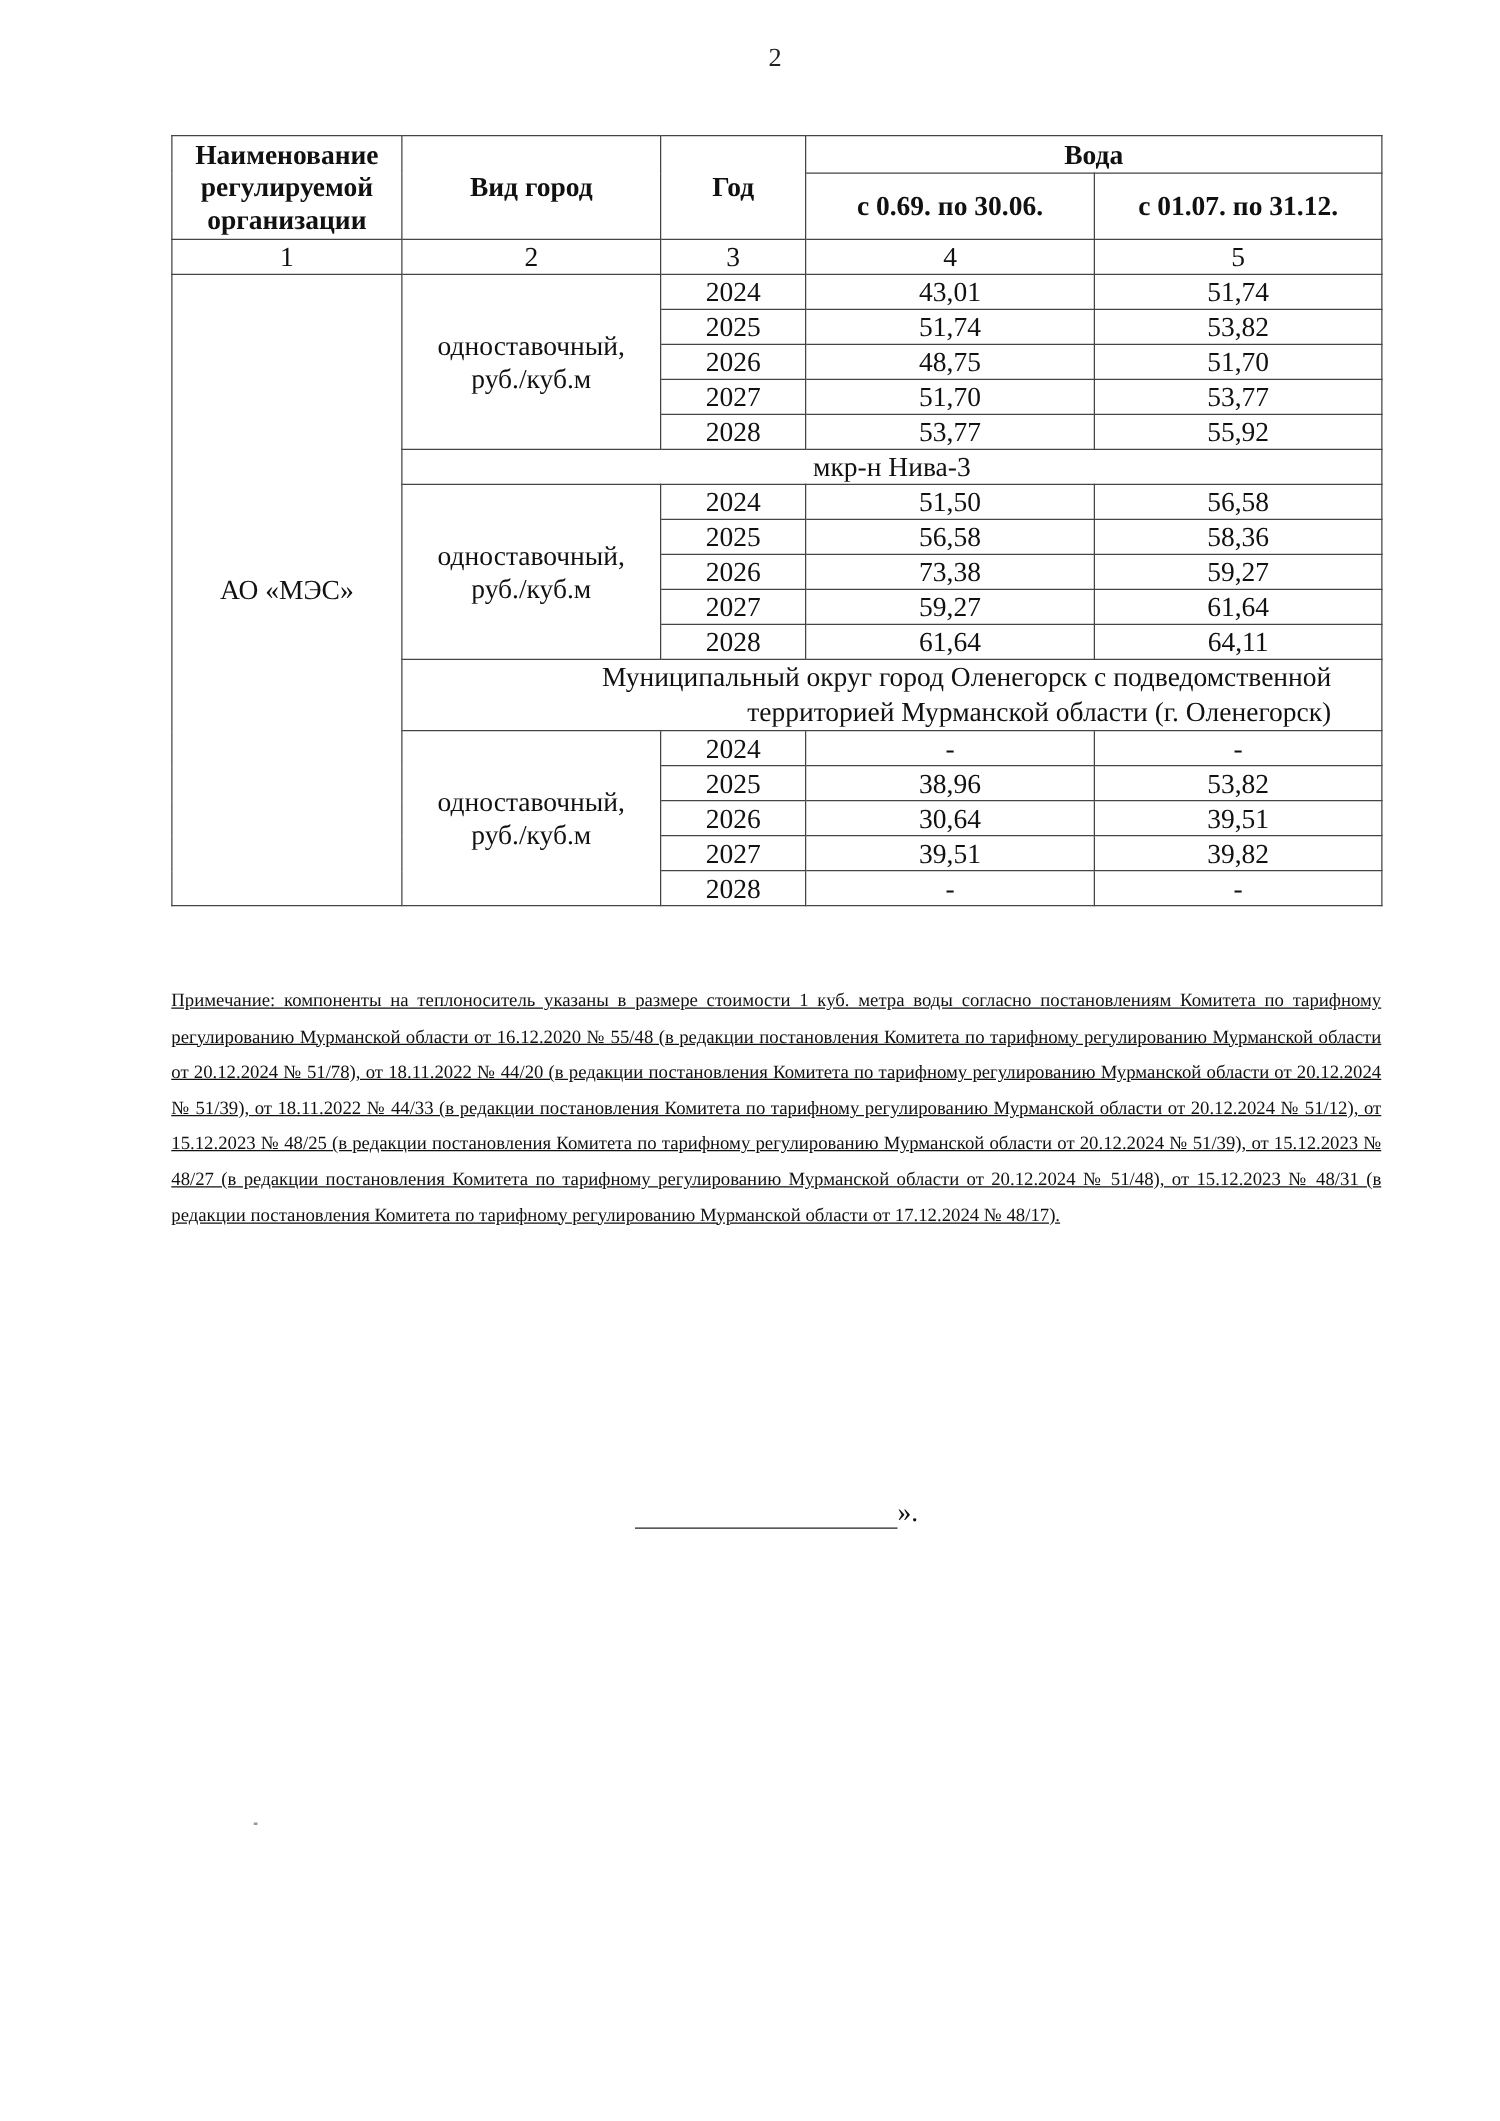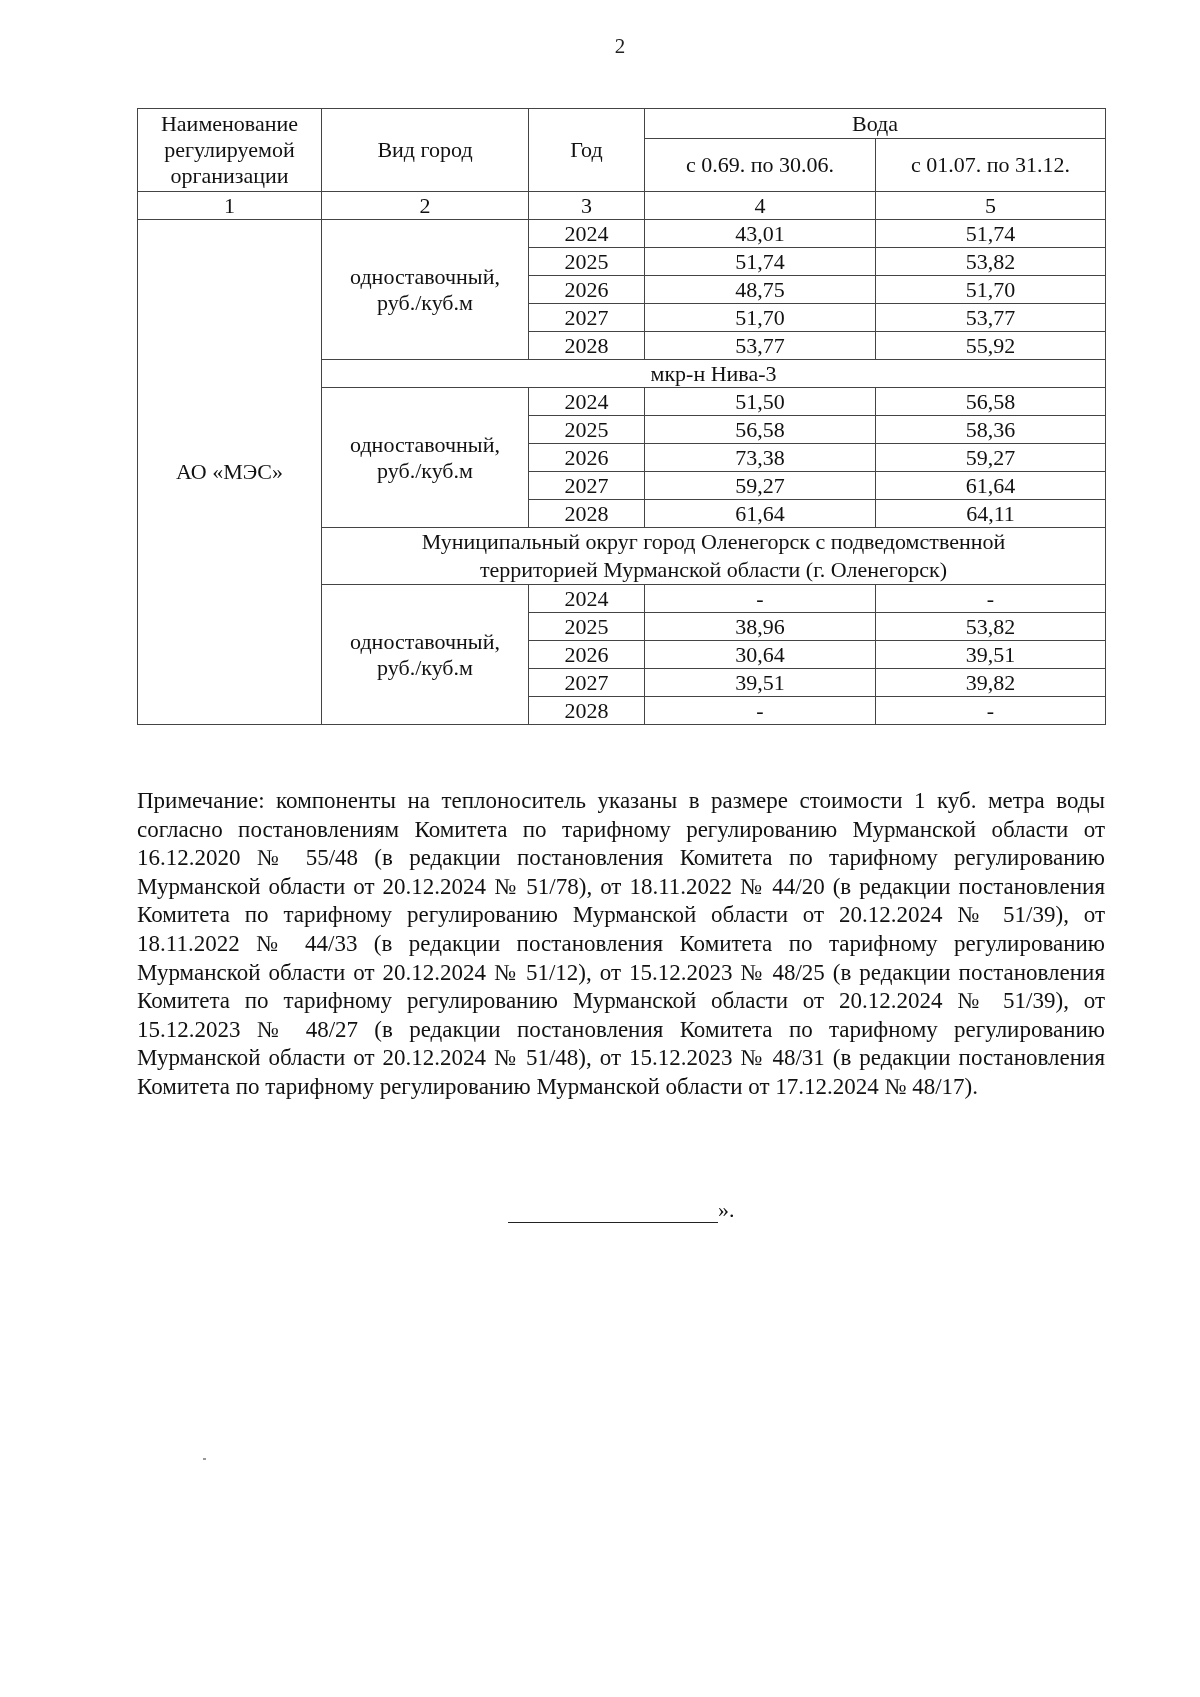--- a/index.html
+++ b/index.html
@@ -13,28 +13,28 @@
     }
     table.tariff {
       position: absolute; left: 137px; top: 108px; width: 968px;
       border-collapse: collapse; table-layout: fixed;
       font-size: 22px;
     }
     table.tariff td, table.tariff th {
       border: 1.5px solid #444; padding: 0 4px; text-align: center; vertical-align: middle;
       line-height: 26px; height: 27px; font-weight: normal;
     }
-    table.tariff th { font-weight: normal; }
+    table.tariff th { font-weight: bold; }
     .hdr-org { line-height: 26px; padding: 2px 4px; }
     .bold { font-weight: bold; }
     .section { font-weight: bold; }
     .tariff-kind { line-height: 27px; }
     .note {
       position: absolute; left: 137px; top: 787px; width: 968px;
-      font-size: 23px; line-height: 28.6px; text-align: justify;
+      font-size: 15px; line-height: 28.6px; text-align: justify; text-decoration: underline;
     }
     .closing {
       position: absolute; top: 1197px; left: 508px; font-size: 22px;
       display: flex; align-items: flex-end;
     }
     .closing .line { display: inline-block; width: 210px; border-bottom: 1.5px solid #222; height: 20px; }
     .mark {
       position: absolute; left: 203px; top: 1458px; width: 3px; height: 2px; background: #999;
     }
   </style>
@@ -128,21 +128,21 @@
     <td>59,27</td>
     <td>61,64</td>
   </tr>
   <tr>
     <td>2028</td>
     <td>61,64</td>
     <td>64,11</td>
   </tr>
 
   <tr>
-    <td colspan="4" class="section" style="height:56px; line-height:28px; padding: 0 40px;">Муниципальный округ город Оленегорск с подведомственной территорией Мурманской области (г. Оленегорск)</td>
+    <td colspan="4" class="section" style="height:56px; line-height:28px; padding: 0 40px; text-align: right;">Муниципальный округ город Оленегорск с подведомственной территорией Мурманской области (г. Оленегорск)</td>
   </tr>
   <tr>
     <td rowspan="5" class="tariff-kind">
       <span>одноставочный,</span><br>
       <span>руб./куб.м</span>
     </td>
     <td>2024</td>
     <td>-</td>
     <td>-</td>
   </tr>

